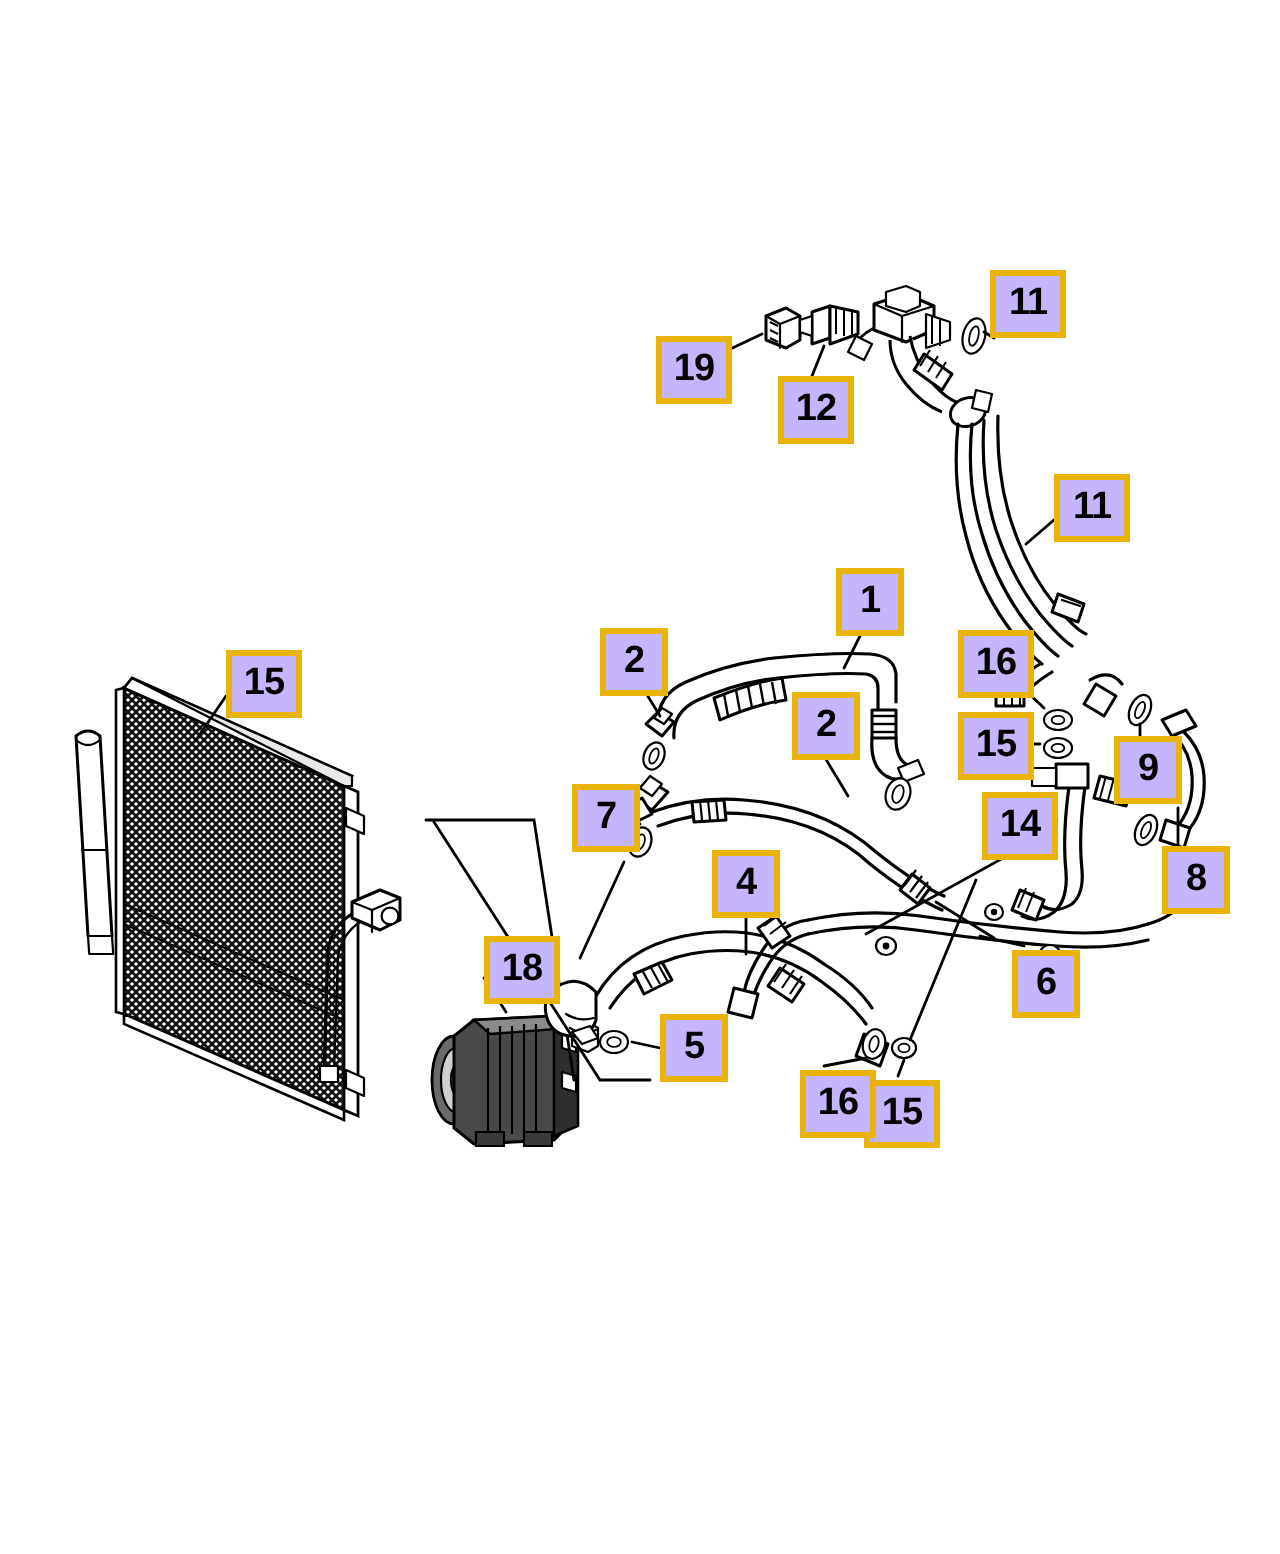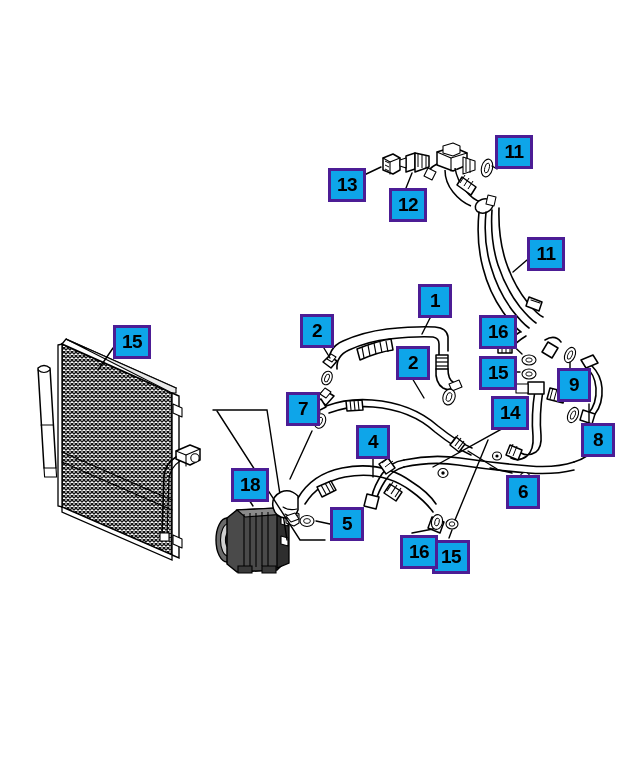--- a/index.html
+++ b/index.html
@@ -27,22 +27,22 @@
     width: 640px;
     height: 777px;
     display: block;
   }
   
   .callout {
     position: absolute;
     width: 34px;
     height: 34px;
     box-sizing: border-box;
-    border: 3px solid #4c1d95;
-    background: #0ea5e9;
+    border: 3px solid #eab308;
+    background: #c4b5fd;
     color: #000000;
     font-family: "Liberation Sans", sans-serif;
     font-weight: bold;
     font-size: 19px;
     line-height: 28px;
     text-align: center;
     letter-spacing: -0.5px;
     z-index: 20;
     user-select: none;
   }
@@ -463,22 +463,22 @@
   <div class="callout" style="left:396px; top:346px;">2</div>
   <div class="callout" style="left:356px; top:425px;">4</div>
   <div class="callout" style="left:330px; top:507px;">5</div>
   <div class="callout" style="left:506px; top:475px;">6</div>
   <div class="callout" style="left:286px; top:392px;">7</div>
   <div class="callout" style="left:581px; top:423px;">8</div>
   <div class="callout" style="left:557px; top:368px;">9</div>
   <div class="callout wide" style="left:527px; top:237px;">11</div>
   <div class="callout wide" style="left:495px; top:135px;">11</div>
   <div class="callout wide" style="left:389px; top:188px;">12</div>
-  <div class="callout wide" style="left:328px; top:168px;">13</div>
+  <div class="callout wide" style="left:328px; top:168px;">19</div>
   <div class="callout wide" style="left:491px; top:396px;">14</div>
   <div class="callout wide" style="left:479px; top:356px;">15</div>
   <div class="callout wide" style="left:432px; top:540px;">15</div>
   <div class="callout wide" style="left:479px; top:315px;">16</div>
   <div class="callout wide" style="left:400px; top:535px;">16</div>
   <div class="callout wide" style="left:113px; top:325px;">15</div>
-  <div class="callout wide" style="left:231px; top:468px;">18</div>
+  <div class="callout wide" style="left:242px; top:468px;">18</div>
 
 </div>
 
 </body></html>

